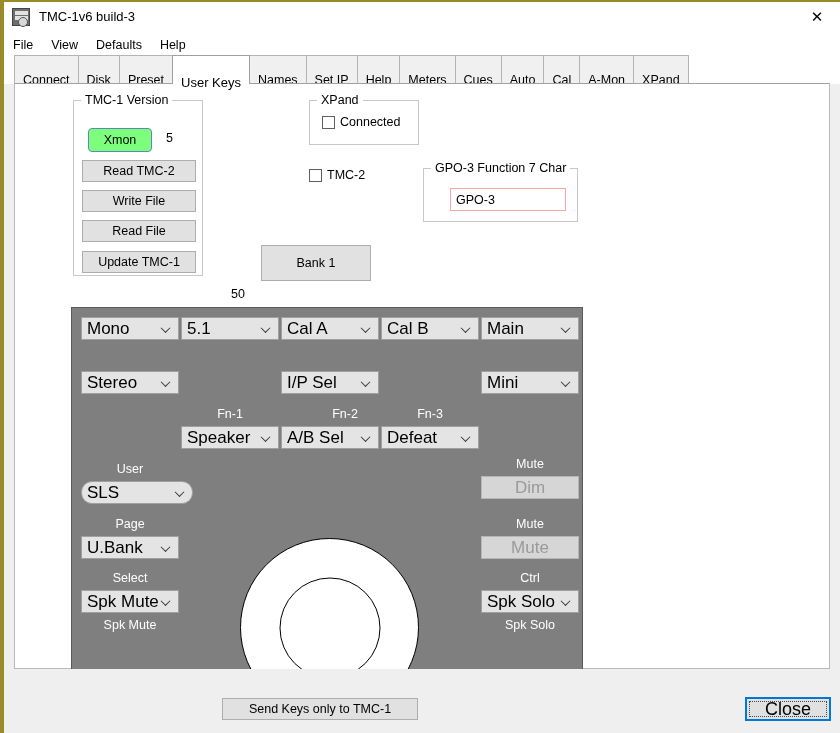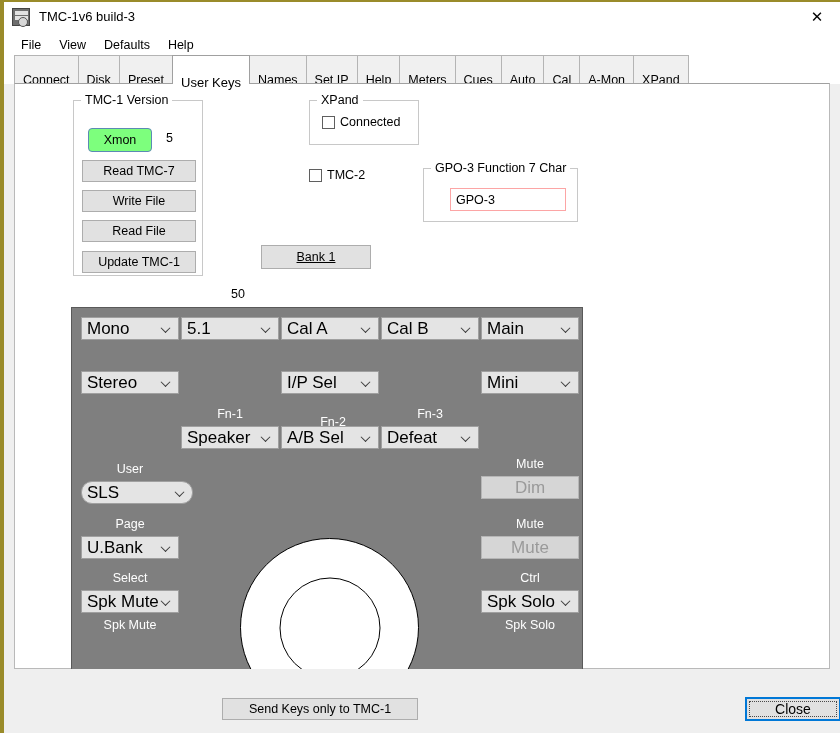--- a/index.html
+++ b/index.html
@@ -58,21 +58,21 @@
     font-size: 15px; color: #000; cursor: default;
     font-family: "DejaVu Sans", sans-serif;
   }
 
   
   .menubar {
     position: absolute; left: 0; top: 30px;
     width: 836px; height: 25px;
     background: #ffffff;
     display: flex; align-items: center;
-    padding-left: 8px;
+    padding-left: 0;
   }
   .menu-item {
     font-size: 12.5px; color: #000;
     padding: 3px 9px; cursor: default; white-space: nowrap;
   }
 
   
   .tabstrip {
     position: absolute; left: 0; top: 55px;
     width: 836px; height: 27px;
@@ -262,24 +262,24 @@
     background: #efefef;
   }
   .btn-send {
     position: absolute;
     left: 218px; top: 696px;
     width: 196px; height: 22px;
   }
   .btn-close {
     position: absolute;
     left: 741px; top: 695px;
-    width: 96px; height: 24px;
+    width: 86px; height: 24px;
     background: #e1e1e1;
     border: 2px solid #0078d7;
-    font-size: 14px; color: #000;
+    font-size: 18px; color: #000;
     display: flex; align-items: center; justify-content: center;
     cursor: default;
   }
   .btn-close .inner-dots {
     position: absolute;
     left: 2px; top: 2px; right: 2px; bottom: 2px;
     border: 1px dotted #4a4a4a;
     pointer-events: none;
   }
 </style>
@@ -316,21 +316,21 @@
     <div class="tab">A-Mon</div>
     <div class="tab">XPand</div>
   </div>
 
   <div class="content">
 
     <div class="groupbox" style="left:58px; top:16px; width:130px; height:176px;">
       <span class="gb-title">TMC-1 Version</span>
       <div class="btn-xmon">Xmon</div>
       <span class="ver-num">5</span>
-      <div class="btn" style="position:absolute; left:8px; top:59px; width:114px; height:22px;">Read TMC-7</div>
+      <div class="btn" style="position:absolute; left:8px; top:59px; width:114px; height:22px;">Read TMC-2</div>
       <div class="btn" style="position:absolute; left:8px; top:89px; width:114px; height:22px;">Write File</div>
       <div class="btn" style="position:absolute; left:8px; top:119px; width:114px; height:22px;">Read File</div>
       <div class="btn" style="position:absolute; left:8px; top:150px; width:114px; height:22px;">Update TMC-1</div>
     </div>
 
     <div class="groupbox" style="left:294px; top:16px; width:110px; height:45px;">
       <span class="gb-title">XPand</span>
       <div class="cb-wrap" style="left:12px; top:14px;">
         <span class="cb-box"></span>
         <span>Connected</span>
@@ -342,21 +342,21 @@
       <span>TMC-2</span>
     </div>
 
     <div class="groupbox" style="left:408px; top:84px; width:155px; height:54px;">
       <span class="gb-title">GPO-3 Function 7 Char</span>
       <div class="tinput" style="left:26px; top:19px; width:116px; height:23px;">GPO-3</div>
     </div>
 
     <span class="num-50">50</span>
 
-    <div class="btn" style="position:absolute; left:246px; top:161px; width:110px; height:24px;text-decoration:underline;">Bank 1</div>
+    <div class="btn" style="position:absolute; left:246px; top:161px; width:110px; height:36px;">Bank 1</div>
 
     <div class="graypanel">
 
       <div class="combo" style="left:9px; top:9px; width:98px;">
         <span>Mono</span>
         <span class="chev"></span>
       </div>
       <div class="combo" style="left:109px; top:9px; width:98px;">
         <span>5.1</span>
         <span class="chev"></span>
@@ -381,21 +381,21 @@
       <div class="combo" style="left:209px; top:63px; width:98px;">
         <span>I/P Sel</span>
         <span class="chev"></span>
       </div>
       <div class="combo" style="left:409px; top:63px; width:98px;">
         <span>Mini</span>
         <span class="chev"></span>
       </div>
 
       <span class="glabel" style="left:109px; top:99px; width:98px;">Fn-1</span>
-      <span class="glabel" style="left:212px; top:99px; width:98px;margin-top:8px;">Fn-2</span>
+      <span class="glabel" style="left:224px; top:99px; width:98px;">Fn-2</span>
       <span class="glabel" style="left:309px; top:99px; width:98px;">Fn-3</span>
 
       <div class="combo" style="left:109px; top:118px; width:98px;">
         <span>Speaker</span>
         <span class="chev"></span>
       </div>
       <div class="combo" style="left:209px; top:118px; width:98px;">
         <span>A/B Sel</span>
         <span class="chev"></span>
       </div>

